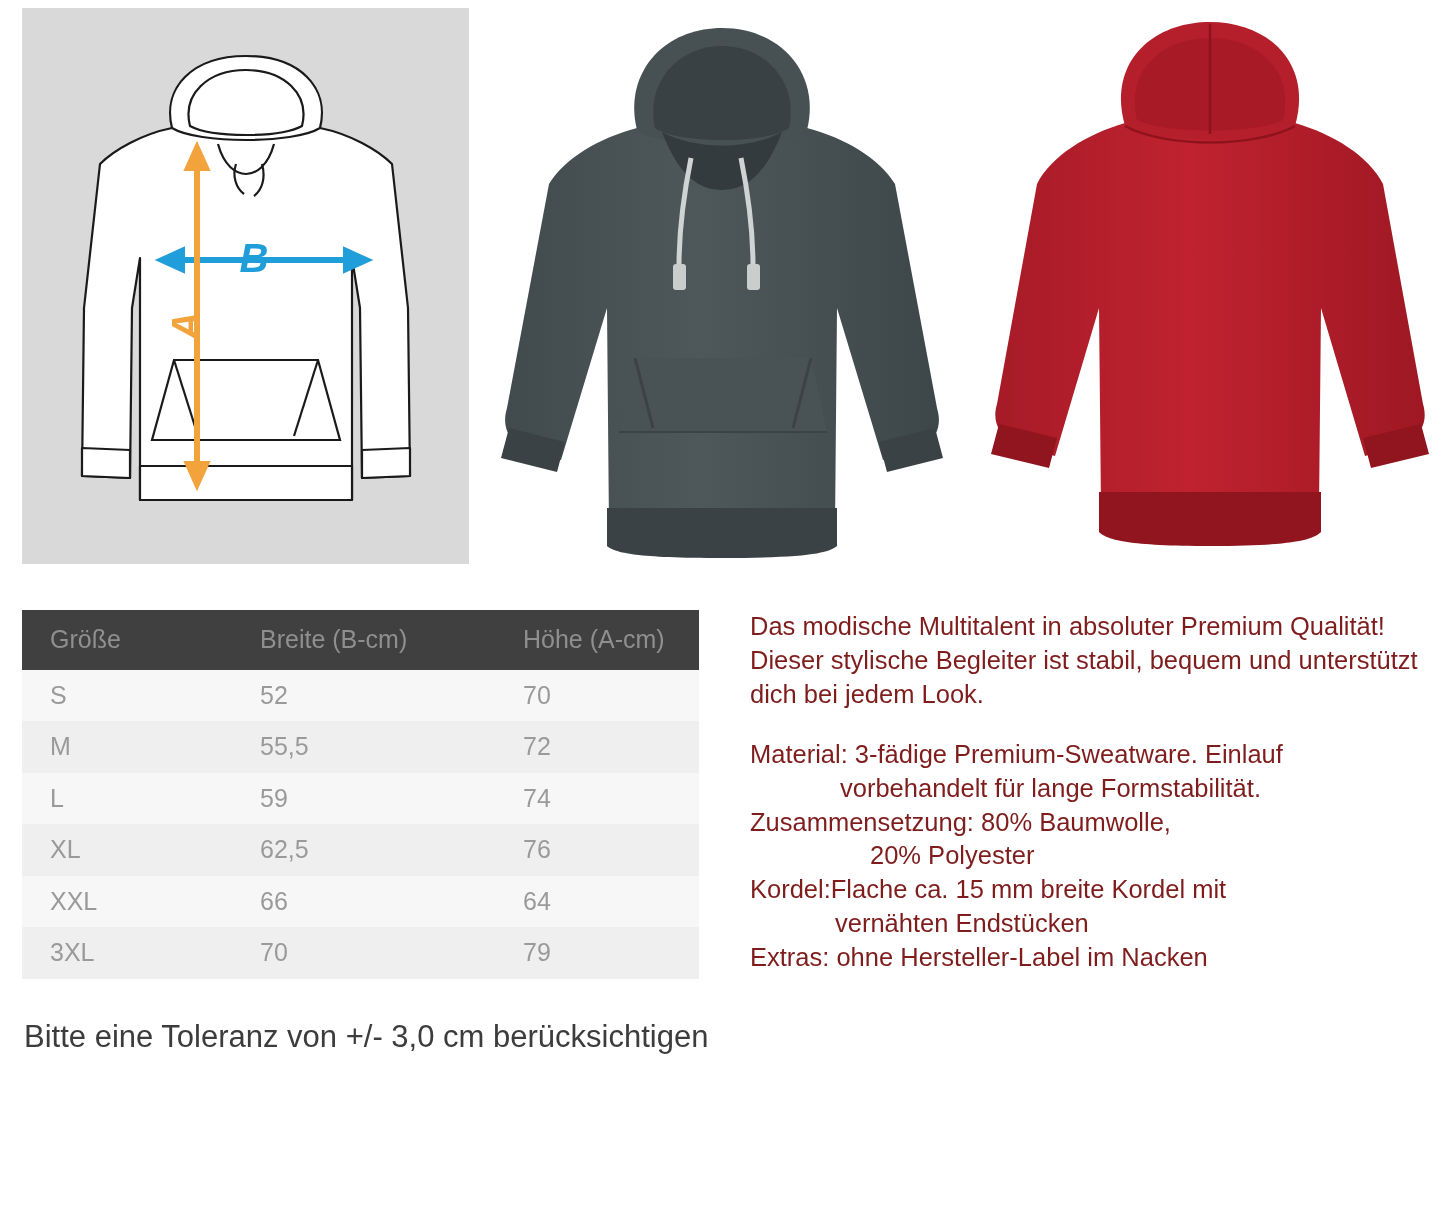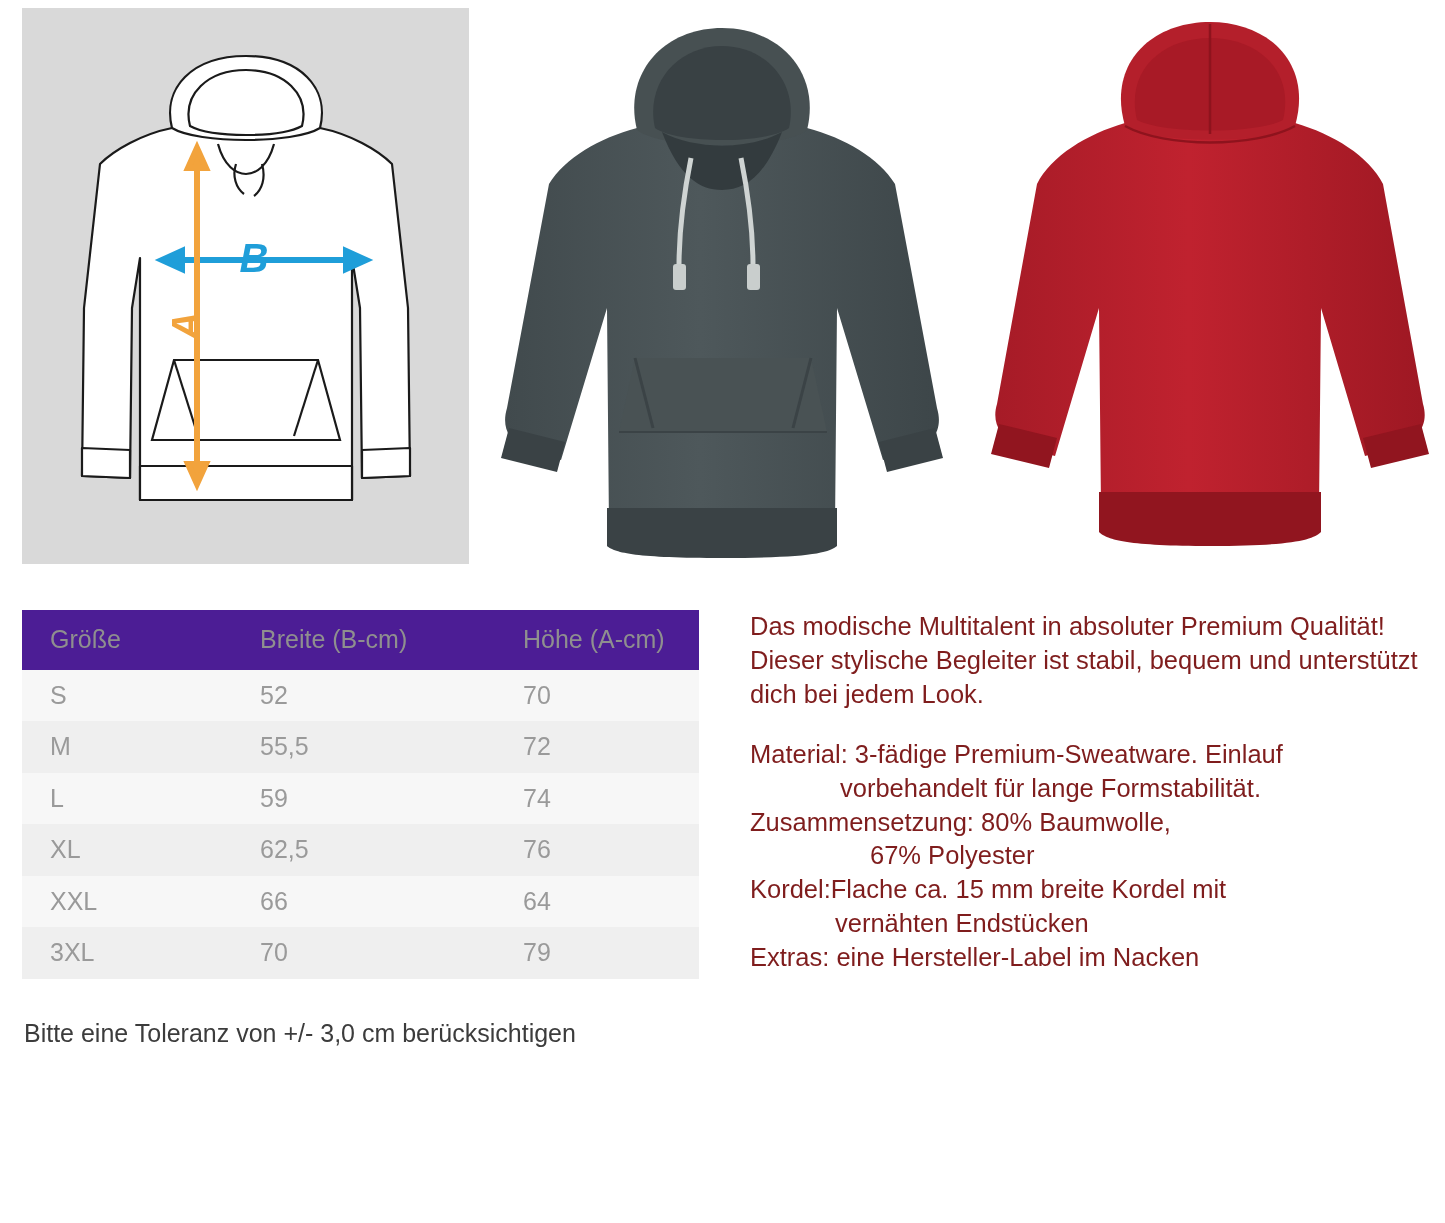--- a/index.html
+++ b/index.html
@@ -69,29 +69,29 @@
     font-weight: normal;
     color: #9a9a9a;
     padding: 12px 0 12px 28px;
     line-height: 1.1;
   }
   table.size-table th {
     color: #8f8f8f;
     padding-top: 16px;
     padding-bottom: 16px;
   }
-  table.size-table thead tr { background: #4c1d95; }
+  table.size-table thead tr { background: #404040; }
   table.size-table tbody tr:nth-child(odd) { background: #f7f7f7; }
   table.size-table tbody tr:nth-child(even) { background: #efefef; }
   table.size-table col.c1 { width: 210px; }
   table.size-table col.c2 { width: 263px; }
   table.size-table col.c3 { width: 204px; }
 
   .tolerance {
-    font-size: 25px;
+    font-size: 31px;
     color: #3c3c3c;
     margin-top: 40px;
     padding-left: 2px;
   }
 
   
   .desc p {
     font-size: 25.5px;
     line-height: 1.33;
     color: #7f1d1d;
@@ -288,24 +288,24 @@
 
   <div class="right-col desc">
     <p>Das modische Multitalent in absoluter Premium Qualität! Dieser stylische Begleiter ist stabil, bequem und unterstützt dich bei jedem Look.</p>
 
     <p class="tight">Material: 3-fädige Premium-Sweatware. Einlauf</p>
     <p class="tight">
         <span class="indent">vorbehandelt für lange Formstabilität.</span>
       </p>
     <p class="tight">Zusammensetzung: 80% Baumwolle,</p>
     <p class="tight">
-        <span class="indent2">67% Polyester</span>
+        <span class="indent2">20% Polyester</span>
       </p>
     <p class="tight">Kordel:Flache ca. 15 mm breite Kordel mit</p>
     <p class="tight">
         <span class="indent3">vernähten Endstücken</span>
       </p>
-    <p class="tight">Extras: eine Hersteller-Label im Nacken</p>
+    <p class="tight">Extras: ohne Hersteller-Label im Nacken</p>
 
     <div class="spacer-sm"></div>
 
   </div>
 </div>
 
 </body></html>

